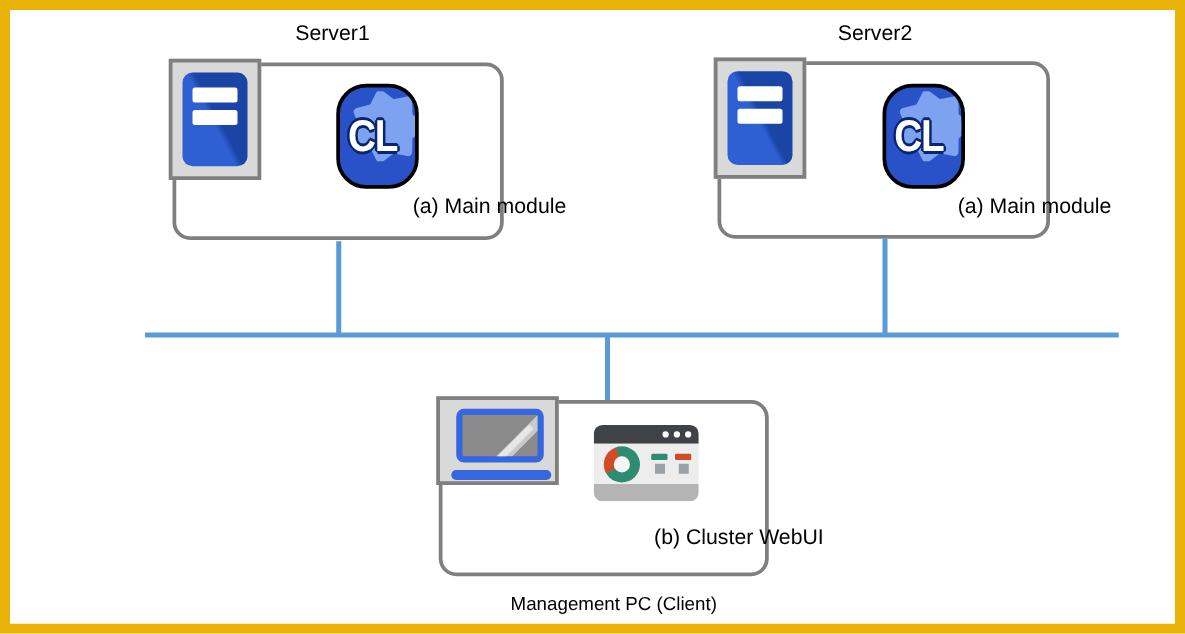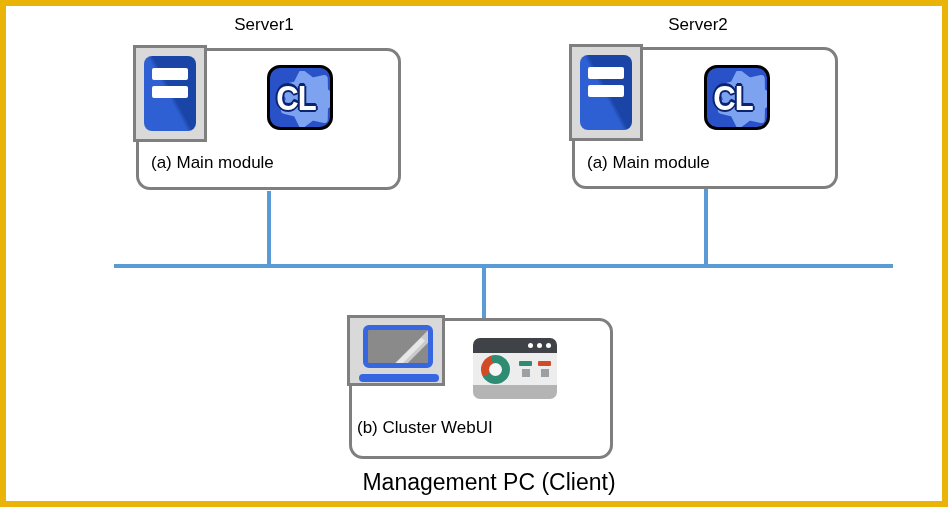--- a/index.html
+++ b/index.html
@@ -1,62 +1,62 @@
 <!DOCTYPE html>
 <html><head>
 <meta charset="utf-8">
 <style>
   html,body{margin:0;padding:0;background:#fff;}
   .canvas{
     position:relative;width:948px;height:507px;box-sizing:border-box;
-    border:6px solid #eab308;background:#FFFFFF;overflow:hidden;
+    border:8px solid #eab308;background:#FFFFFF;overflow:hidden;
     font-family:"Liberation Sans",sans-serif;color:#000;
   }
   
   .hline{position:absolute;left:108px;top:258px;width:779px;height:4px;background:#5B9BD5;}
   .vline{position:absolute;width:4px;background:#5B9BD5;}
   .v-s1{left:261px;top:185px;height:75px;}
   .v-s2{left:698px;top:183px;height:77px;}
   .v-mgmt{left:476px;top:260px;height:53px;}
   
   .node-box{position:absolute;background:#fff;border:3px solid #7F7F7F;border-radius:14px;box-sizing:border-box;}
   .box-s1{left:130px;top:42px;width:265px;height:142px;}
   .box-s2{left:566px;top:41px;width:266px;height:142px;}
   .box-mgmt{left:343px;top:312px;width:264px;height:141px;}
   
   .title{position:absolute;width:200px;text-align:center;font-size:17px;line-height:22px;}
   .t-s1{left:158px;top:8px;}
   .t-s2{left:592px;top:8px;}
-  .module-label{position:absolute;width:300px;height:24px;text-align:left;font-size:17px;line-height:24px;}
+  .module-label{position:absolute;width:300px;height:24px;text-align:right;font-size:17px;line-height:24px;}
   .ml-s1{left:145px;top:145px;}
   .ml-s2{left:581px;top:145px;}
   .ml-mgmt{left:351px;top:410px;}
-  .caption{position:absolute;left:333px;top:465px;width:300px;text-align:center;font-size:23px;line-height:22px;}
+  .caption{position:absolute;left:333px;top:465px;width:300px;text-align:center;font-size:15px;line-height:22px;}
   
   .fip-badge{
     position:absolute;left:272px;top:196px;width:113px;height:34px;border-radius:7px;
     background:#3D6BDA;color:#fff;font-size:17px;line-height:34px;text-align:center;
   }
   
   .icon-frame{position:absolute;background:#D9D9D9;border:3px solid #7F7F7F;box-sizing:border-box;}
   .frame-s1{left:127px;top:39px;width:74px;height:97px;}
   .frame-s2{left:563px;top:38px;width:74px;height:97px;}
   .frame-laptop{left:341px;top:309px;width:98px;height:71px;}
   
   .tower{
     position:absolute;left:8px;top:8px;width:52px;height:75px;border-radius:8px;
     background:linear-gradient(62deg,#2E60D4 0%,#2E60D4 47%,#1A45A6 53%,#1A45A6 100%);
   }
   .tower .bar{position:absolute;left:8px;width:36px;height:12px;background:#fff;border-radius:2px;}
   .tower .bar.b1{top:12px;}
   .tower .bar.b2{top:30px;}
   
   .cl-icon{
-    position:absolute;width:66px;height:65px;box-sizing:border-box;border:3px solid #000;
-    border-radius:13px;background:#2A52C8;overflow:hidden;
+    position:absolute;width:66px;height:84px;box-sizing:border-box;border:3px solid #000;
+    border-radius:24px;background:#2A52C8;overflow:hidden;
   }
   .cl-s1{left:261px;top:59px;}
   .cl-s2{left:698px;top:59px;}
   .cl-icon svg{position:absolute;left:10px;top:3px;width:56px;height:56px;}
   .cl-text{
     position:absolute;inset:0;display:flex;align-items:center;justify-content:center;
     font-size:31px;font-weight:bold;color:#fff;letter-spacing:-1px;
     transform:translateX(-4px) scaleY(1.15);
     text-shadow:-2px 0 #0A2470,2px 0 #0A2470,0 -2px #0A2470,0 2px #0A2470,
                 -1px -1px #0A2470,1px 1px #0A2470,-1px 1px #0A2470,1px -1px #0A2470;

